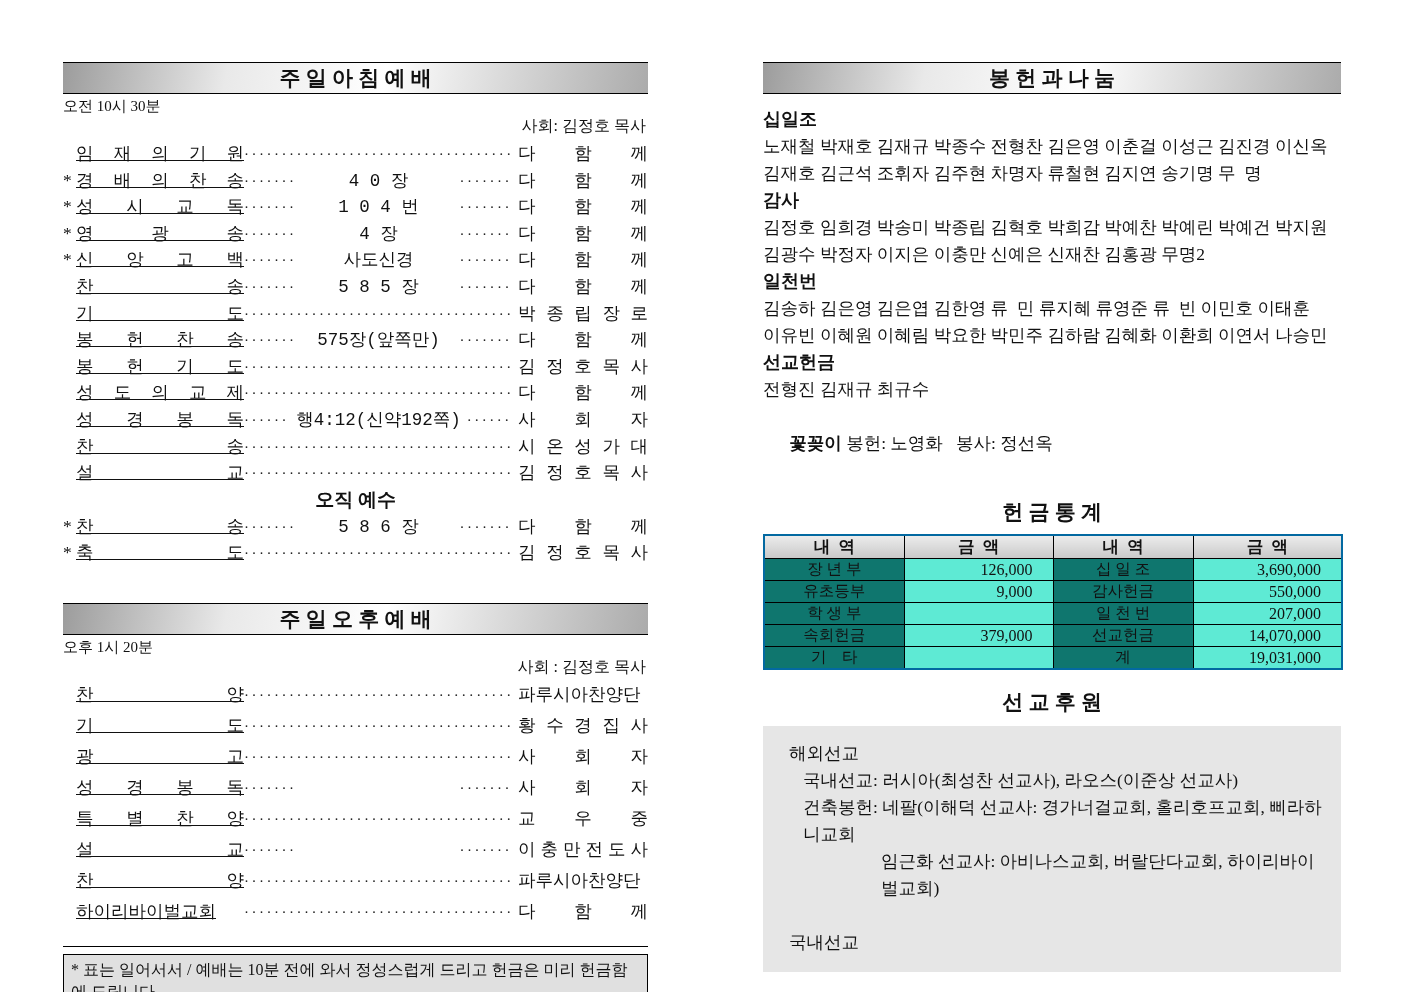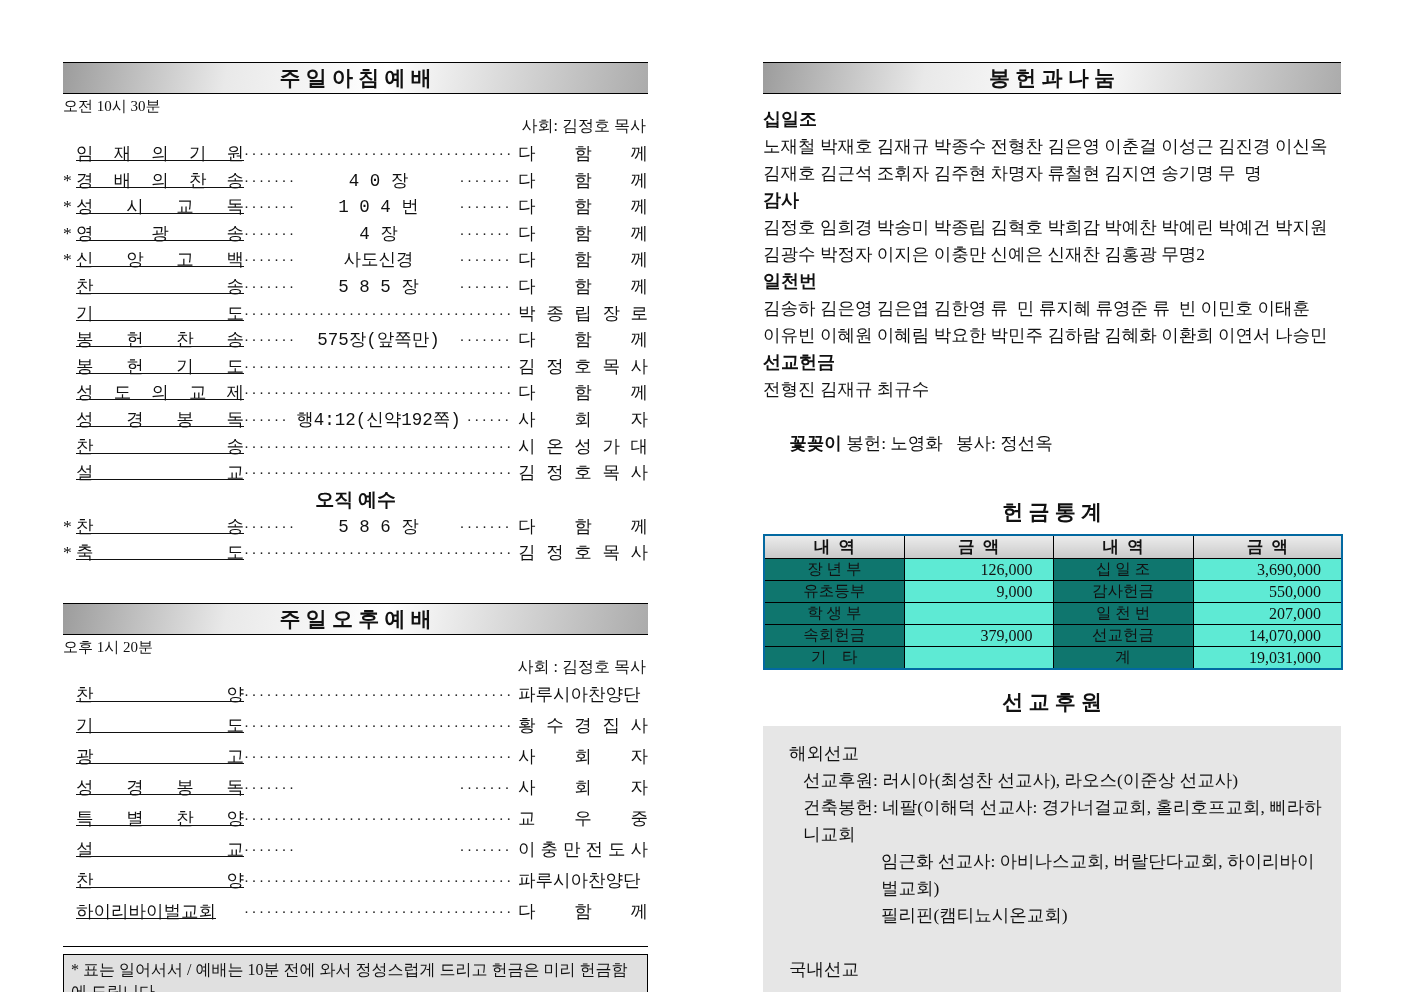--- a/index.html
+++ b/index.html
@@ -334,22 +334,21 @@
             <td class="lbl">계</td>
             <td class="amt">19,031,000</td>
           </tr>
         </tbody>
     </table>
 
     <div class="mid-title" style="margin-top:18px;">선 교 후 원</div>
 
     <div class="mission-box" id="mission-box">
         <div class="m-line i0">해외선교</div>
-        <div class="m-line i1">선교후원: 러시아(최성찬 선교사), 라오스(이준상 선교사)</div>
+        <div class="m-line i1">국내선교: 러시아(최성찬 선교사), 라오스(이준상 선교사)</div>
         <div class="m-line i1">건축봉헌: 네팔(이해덕 선교사: 경가너걸교회, 홀리호프교회, 삐라하니교회</div>
         <div class="m-line i2">임근화 선교사: 아비나스교회, 버랄단다교회, 하이리바이벌교회)</div>
-        <div class="m-line i2">필리핀(캠티뇨시온교회)</div>
         <div class="m-line i0"></div>
         <div class="m-line i0">국내선교</div>
       </div>
   </div>
 
 </div>
 
 </body></html>

